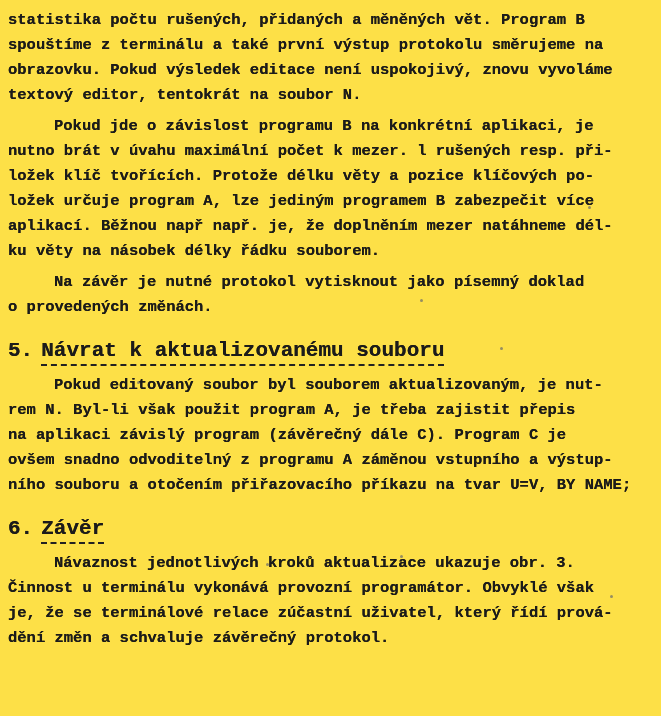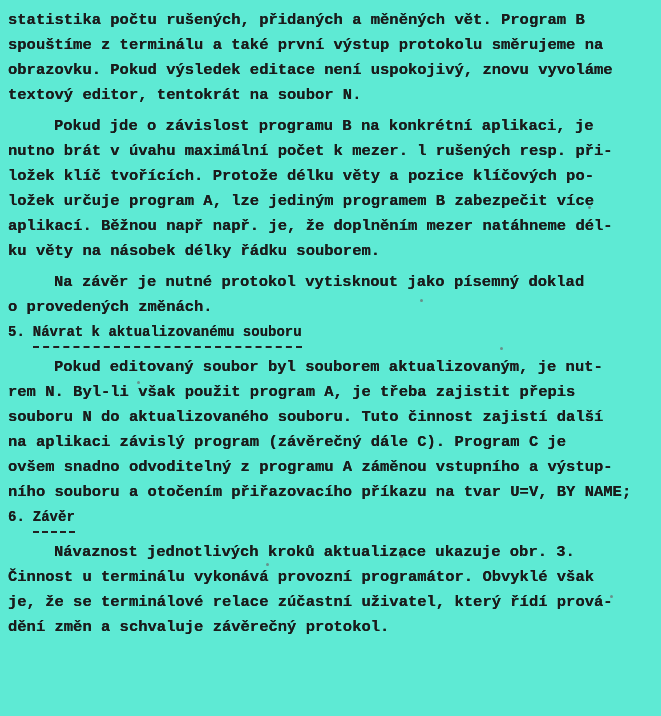--- a/index.html
+++ b/index.html
@@ -9,21 +9,21 @@
     height: 716px;
     overflow: hidden;
     background: #fdfdfb;
   }
   .page {
     position: relative;
     width: 661px;
     height: 716px;
     box-sizing: border-box;
     padding: 8px 2px 0 8px;
-    background: #5eead4;
+    background: #fde047;
     font-family: "Liberation Mono", "DejaVu Sans Mono", monospace;
     font-size: 15.5px;
     font-weight: 700;
     color: #1b1b1b;
     text-shadow: 0 0 0.6px rgba(10,10,10,0.85);
   }
   p.para {
     margin: 0;
   }
   p.para + p.para {
@@ -31,22 +31,22 @@
   }
   .ln {
     display: block;
     line-height: 25px;
     white-space: pre;
   }
   .ln.first {
     padding-left: 46px;
   }
   h2.sec {
-    margin: 0 0 7px 0;
-    font-size: 14px;
+    margin: 18px 0 7px 0;
+    font-size: 21px;
     font-weight: 700;
     line-height: 25px;
   }
   .h-num {
     margin-right: 8px;
   }
   .h-title {
     display: inline-block;
     border-bottom: 2px dashed #222;
     padding-bottom: 1px;
@@ -86,21 +86,20 @@
     <span class="ln">o provedených změnách.</span>
   </p>
 
   <h2 class="sec">
     <span class="h-num">5.</span><span class="h-title">Návrat k aktualizovanému souboru</span>
   </h2>
 
   <p class="para">
     <span class="ln first">Pokud editovaný soubor byl souborem aktualizovaným, je nut-</span>
     <span class="ln">rem N. Byl-li však použit program A, je třeba zajistit přepis</span>
-    <span class="ln">souboru N do aktualizovaného souboru. Tuto činnost zajistí další</span>
     <span class="ln">na aplikaci závislý program (závěrečný dále C). Program C je</span>
     <span class="ln">ovšem snadno odvoditelný z programu A záměnou vstupního a výstup-</span>
     <span class="ln">ního souboru a otočením přiřazovacího příkazu na tvar U=V, BY NAME;</span>
   </p>
 
   <h2 class="sec">
     <span class="h-num">6.</span><span class="h-title">Závěr</span>
   </h2>
 
   <p class="para">

